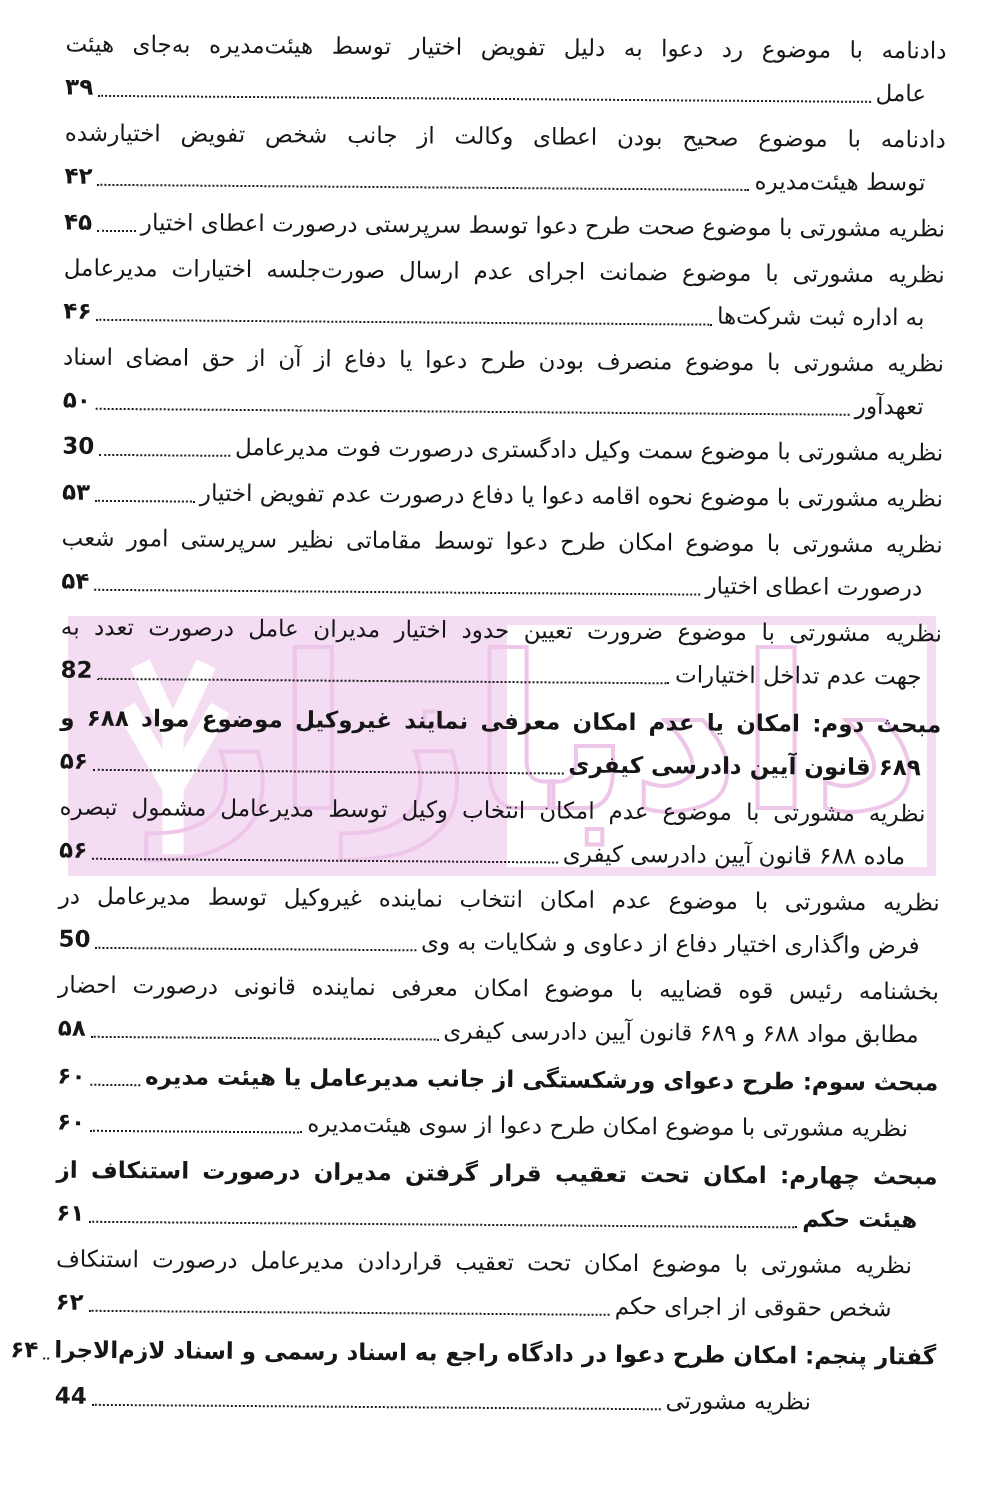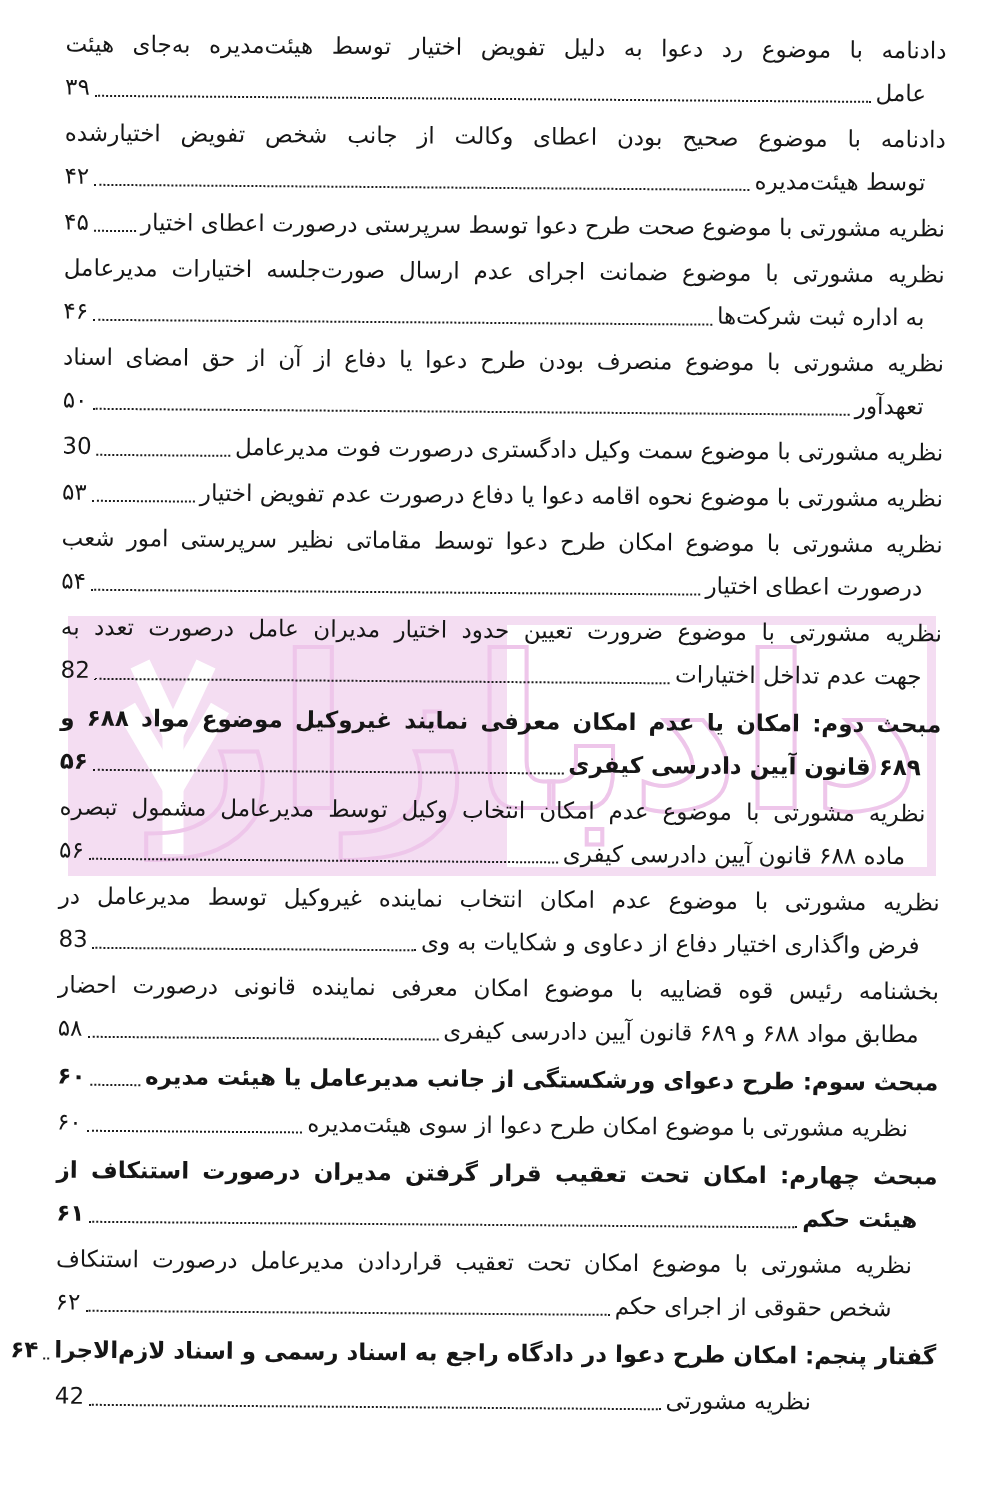--- a/index.html
+++ b/index.html
@@ -73,20 +73,21 @@
   }
   .dots{
     flex:1 1 auto;
     min-width:6px;
     border-bottom:2.5px dotted #1c1c1c;
     margin:0 5px 12px 5px;
   }
   .page-num{
     flex:0 0 auto;
     white-space:nowrap;
+    font-weight:bold;
   }
 </style>
 </head>
 <body>
 
 <div class="page">
 
   <div class="watermark">
     <div class="wm-inner"></div>
     <svg class="wm-svg" viewBox="0 0 868 260">
@@ -185,21 +186,21 @@
           <span class="txt">ماده ۶۸۸ قانون آیین دادرسی کیفری</span>
           <span class="dots"></span>
           <span class="page-num">۵۶</span>
         </div>
       </div>
       <div class="entry">
         <div class="row fill" style="padding-right: 0px;">نظریه مشورتی با موضوع عدم امکان انتخاب نماینده غیروکیل توسط مدیرعامل در</div>
         <div class="row last" style="padding-right: 20px;">
           <span class="txt">فرض واگذاری اختیار دفاع از دعاوی و شکایات به وی</span>
           <span class="dots"></span>
-          <span class="page-num">83</span>
+          <span class="page-num">50</span>
         </div>
       </div>
       <div class="entry">
         <div class="row fill" style="padding-right: 0px;">بخشنامه رئیس قوه قضاییه با موضوع امکان معرفی نماینده قانونی درصورت احضار</div>
         <div class="row last" style="padding-right: 20px;">
           <span class="txt">مطابق مواد ۶۸۸ و ۶۸۹ قانون آیین دادرسی کیفری</span>
           <span class="dots"></span>
           <span class="page-num">۵۸</span>
         </div>
       </div>
@@ -237,18 +238,18 @@
         <div class="row last" style="padding-right: 0px;">
           <span class="txt">گفتار پنجم: امکان طرح دعوا در دادگاه راجع به اسناد رسمی و اسناد لازم‌الاجرا</span>
           <span class="dots"></span>
           <span class="page-num">۶۴</span>
         </div>
       </div>
       <div class="entry">
         <div class="row last" style="padding-right: 125px;">
           <span class="txt">نظریه مشورتی</span>
           <span class="dots"></span>
-          <span class="page-num">42</span>
+          <span class="page-num">44</span>
         </div>
       </div>
     </div>
 
 </div>
 
 </body></html>

